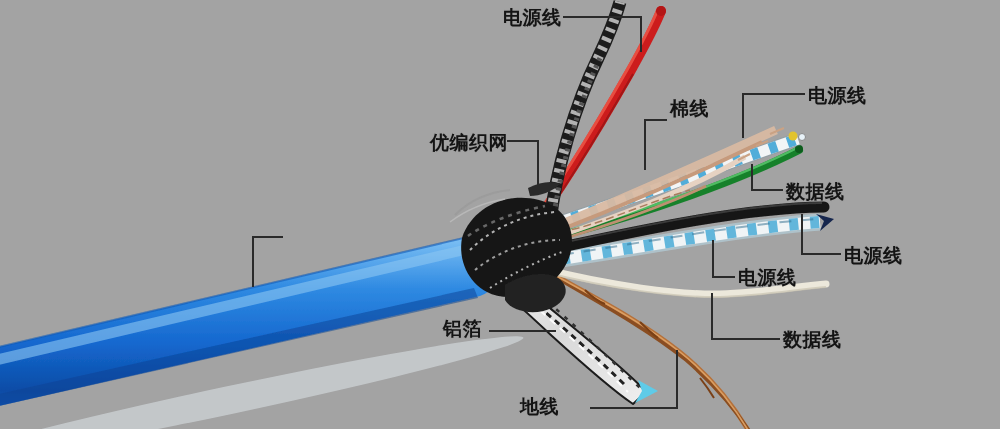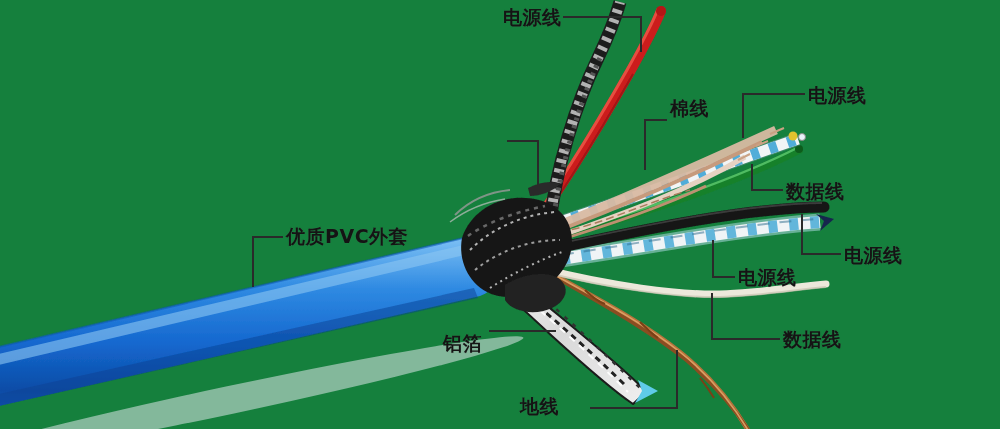--- a/index.html
+++ b/index.html
@@ -1,18 +1,18 @@
 <!DOCTYPE html>
 <html><head>
 <meta charset="utf-8">
 <style>
   html,body{margin:0;padding:0;background:#fff;}
   .stage{
     position:relative;width:1000px;height:429px;overflow:hidden;
-    background:#15803d;font-family:"DejaVu Sans","Liberation Sans",sans-serif;
+    background:#a3a3a3;font-family:"DejaVu Sans","Liberation Sans",sans-serif;
   }
   .stage svg{position:absolute;left:0;top:0;}
   .label{
     position:absolute;font-weight:bold;font-size:19px;line-height:22px;
     color:#141414;white-space:nowrap;letter-spacing:.5px;
     text-shadow:0 0 1px rgba(120,120,120,.35);
   }
 </style>
 </head>
 <body>
@@ -122,23 +122,23 @@
       <path d="M 841 254 H 802 V 214"></path>
       <path d="M 735 277 H 713 V 240"></path>
       <path d="M 780 339 H 712 V 293"></path>
       <path d="M 283 237 H 253 V 287"></path>
       <path d="M 489 331 H 556"></path>
       <path d="M 590 408 H 677 V 350"></path>
     </g>
   </svg>
 
   <div class="label" style="left:503px;top:6px">电源线</div>
+  <div class="label" style="left:430px;top:131px">优编织网</div>
   <div class="label" style="left:670px;top:97px">棉线</div>
   <div class="label" style="left:808px;top:84px">电源线</div>
   <div class="label" style="left:786px;top:180px">数据线</div>
   <div class="label" style="left:844px;top:244px">电源线</div>
   <div class="label" style="left:738px;top:266px">电源线</div>
   <div class="label" style="left:783px;top:328px">数据线</div>
-  <div class="label" style="left:286px;top:225px">优质PVC外套</div>
-  <div class="label" style="left:443px;top:332px">铝箔</div>
+  <div class="label" style="left:443px;top:317px">铝箔</div>
   <div class="label" style="left:520px;top:395px">地线</div>
 
 </div>
 
 </body></html>

